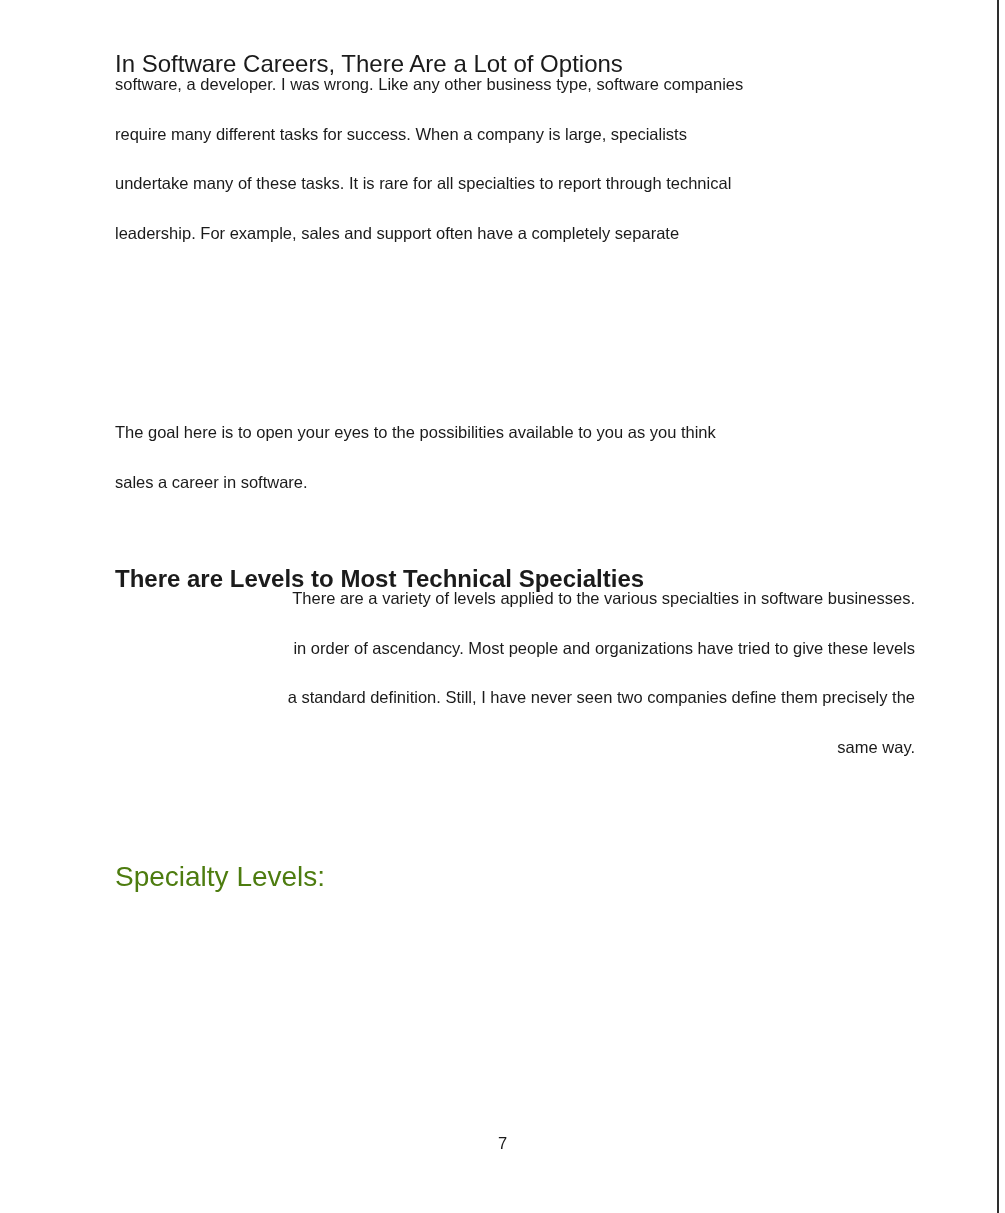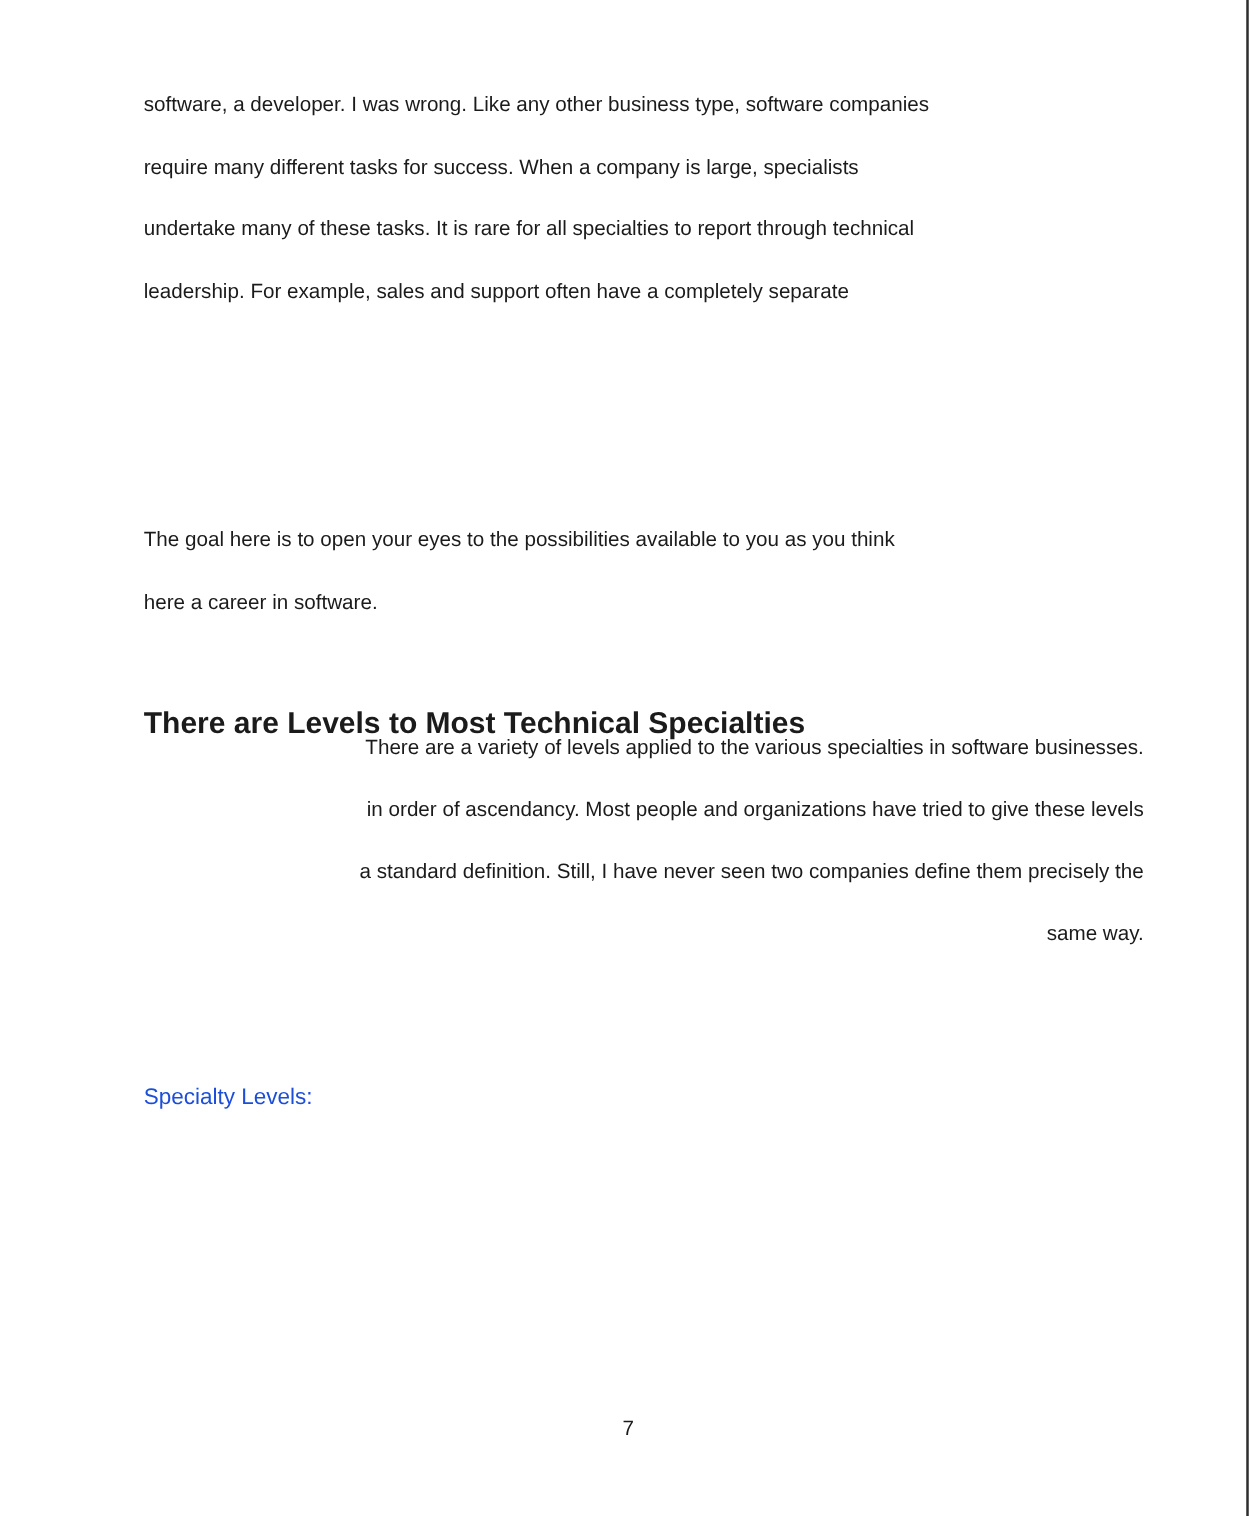--- a/index.html
+++ b/index.html
@@ -47,23 +47,23 @@
     height: 49.7px;
     line-height: 49.7px;
     font-size: 16.5px;
     white-space: nowrap;
     color: #1b1b1b;
   }
   .subheading {
     position: absolute;
     left: 115px;
     top: 864px;
-    font-size: 18px;
+    font-size: 28px;
     line-height: 26px;
-    color: #1d4ed8;
+    color: #4d7c0f;
     white-space: nowrap;
   }
   .bullet-list {
     position: absolute;
     left: 115px;
     top: 914px;
     width: 600px;
   }
   .bullet-item {
     position: relative;
@@ -94,31 +94,32 @@
     color: #1b1b1b;
   }
 </style>
 </head>
 <body>
 
 <div class="page">
 
   <div class="page-edge-line"></div>
 
+  <h1 class="h1 heading-one">In Software Careers, There Are a Lot of Options</h1>
 
   <div class="para para-1">
     <div class="line">software, a developer. I was wrong. Like any other business type, software companies</div>
     <div class="line">require many different tasks for success. When a company is large, specialists</div>
     <div class="line">undertake many of these tasks. It is rare for all specialties to report through technical</div>
     <div class="line">leadership. For example, sales and support often have a completely separate</div>
   </div>
 
   <div class="para para-2">
     <div class="line">The goal here is to open your eyes to the possibilities available to you as you think</div>
-    <div class="line">here a career in software.</div>
+    <div class="line">sales a career in software.</div>
   </div>
 
   <h1 class="h1 heading-two">There are Levels to Most Technical Specialties</h1>
 
   <div class="para para-3">
     <div class="line">There are a variety of levels applied to the various specialties in software businesses.</div>
     <div class="line">in order of ascendancy. Most people and organizations have tried to give these levels</div>
     <div class="line">a standard definition. Still, I have never seen two companies define them precisely the</div>
     <div class="line">same way.</div>
   </div>

